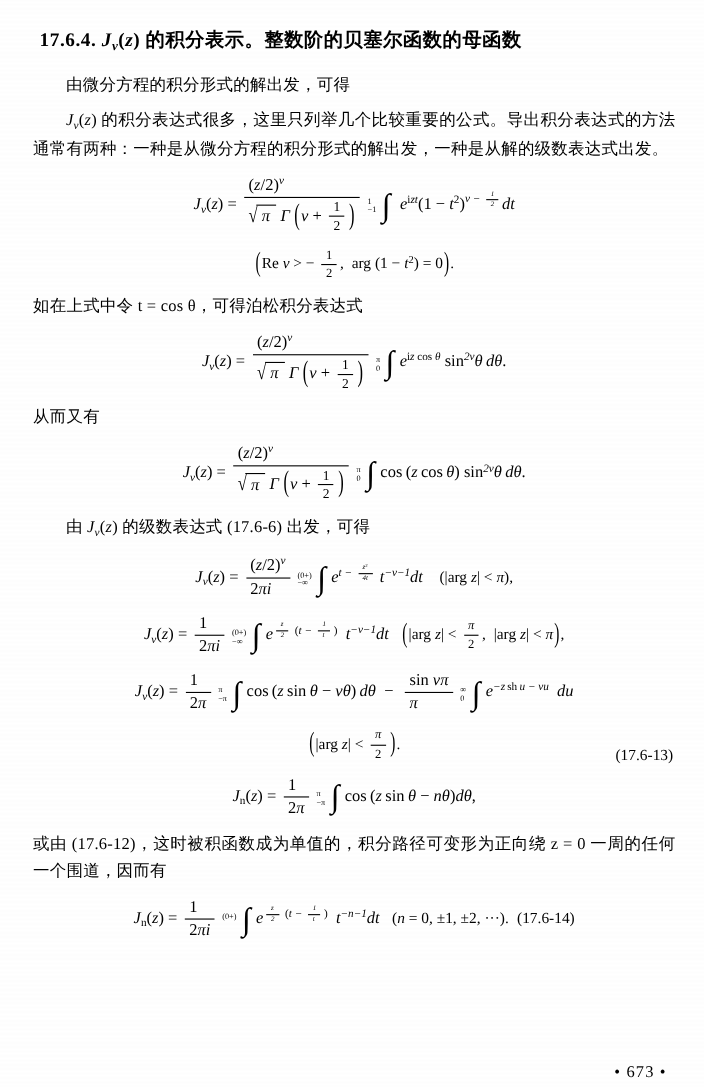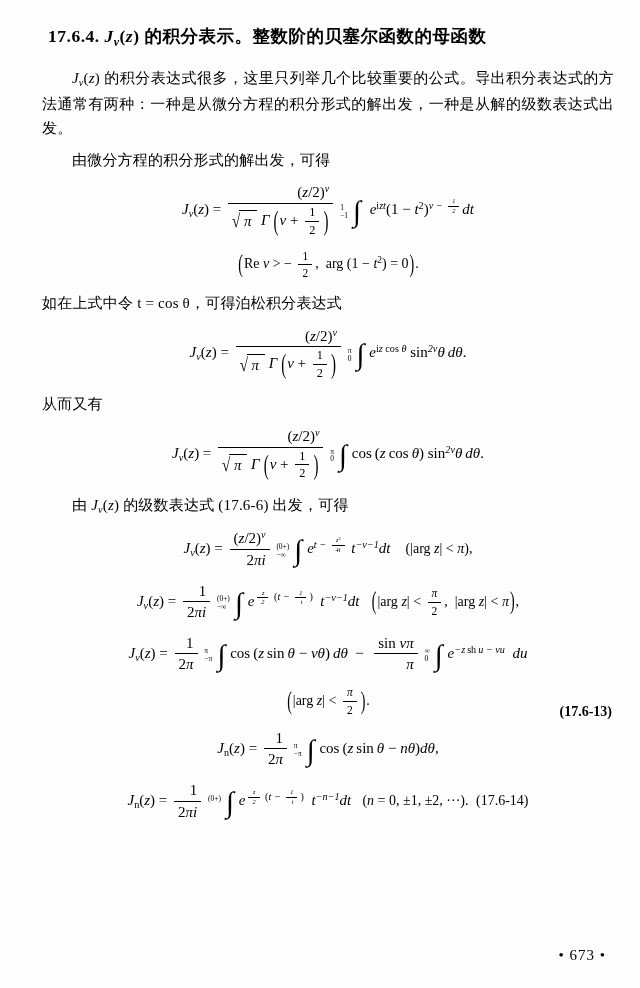--- a/index.html
+++ b/index.html
@@ -13,21 +13,21 @@
     font-family: "Liberation Serif", serif;
     color: #000000;
     position: relative;
     overflow: hidden;
   }
   .page {
     position: relative;
     width: 640px;
     height: 988px;
     box-sizing: border-box;
-    padding: 18px 26px 10px 42px;
+    padding: 18px 26px 10px 30px;
     filter: contrast(1.05);
   }
   .scan {
     
     position: absolute;
     inset: 0;
     pointer-events: none;
     background:
       repeating-linear-gradient(0deg, rgba(0,0,0,0.012) 0px, rgba(0,0,0,0) 2px, rgba(0,0,0,0.012) 4px);
     opacity: 0.8;
@@ -55,40 +55,39 @@
     text-align: center;
     margin: 10px 0 10px 0;
     font-size: 15px;
     position: relative;
   }
   .eq .tagno {
     position: absolute;
     right: 2px;
     bottom: -2px;
     font-size: 14px;
-    font-weight: bold;
   }
   .eq-tag-line {
     text-align: right;
     font-size: 14px;
     margin: 2px 6px 8px 0;
   }
 
   
   .m { font-style: italic; font-family: "Liberation Serif", serif; }
   .up { font-style: normal; }
   .sub { font-size: 0.68em; vertical-align: -0.32em; font-style: italic; }
   .sub.up { font-style: normal; }
   .sup { font-size: 0.68em; vertical-align: 0.52em; font-style: italic; }
   .sup.up { font-style: normal; }
 
   .frac {
     display: inline-block;
     vertical-align: middle;
-    text-align: right;
+    text-align: left;
     margin: 0 3px;
   }
   .frac .n { display: block; padding: 0 4px; border-bottom: 1.3px solid #000; line-height: 1.35; }
   .frac .d { display: block; padding: 0 4px; line-height: 1.4; }
   .frac.small { font-size: 0.82em; }
   .frac.tiny { font-size: 0.62em; }
 
   .intg {
     display: inline-block;
     position: relative;
@@ -124,46 +123,46 @@
   .paren-big {
     display: inline-block;
     transform: scaleY(1.8);
     font-size: 1em;
     vertical-align: middle;
     margin: 0 1px;
   }
 
   .pagenum {
     position: absolute;
-    bottom: 24px;
+    bottom: 4px;
     right: 34px;
     font-size: 15px;
     letter-spacing: 1px;
   }
   .nowrap { white-space: nowrap; }
   .cond { font-size: 14px; }
 </style>
 </head>
 <body>
 
 <div class="page">
 
   <h1 class="section-title">
     <span class="num">17.6.4.</span>
     <span class="ital">
       <span class="m">J</span><span class="sub">ν</span><span class="up">(</span><span class="m">z</span><span class="up">)</span>
     </span><span>的积分表示。整数阶的贝塞尔函数的母函数</span>
   </h1>
 
+  <p class="para indent">由微分方程的积分形式的解出发，可得</p>
+
   <p class="para indent">
     <span><span class="m">J</span><span class="sub">ν</span>(<span class="m">z</span>)</span>
     <span>的积分表达式很多，这里只列举几个比较重要的公式。导出积分表达式的方法通常有两种：一种是从微分方程的积分形式的解出发，一种是从解的级数表达式出发。</span>
   </p>
-
-  <p class="para indent">由微分方程的积分形式的解出发，可得</p>
 
   <div class="eq">
     <span class="nowrap">
       <span class="m">J</span><span class="sub">ν</span>(<span class="m">z</span>) =
       <span class="frac">
         <span class="n">(<span class="m">z</span>/2)<span class="sup">ν</span></span>
         <span class="d"><span class="radical"><span class="radsign">√</span><span class="sqrt">&nbsp;<span class="m">π</span>&nbsp;</span></span>
           <span class="m">Γ</span> <span class="paren-big">(</span><span class="m">ν</span> +
           <span class="frac small"><span class="n">1</span><span class="d">2</span></span><span class="paren-big">)</span>
         </span>
@@ -281,20 +280,21 @@
 
   <div class="eq">
     <span class="nowrap">
       <span class="m">J</span><span class="sub up">n</span>(<span class="m">z</span>) =
       <span class="frac"><span class="n">1</span><span class="d">2<span class="m">π</span></span></span>
       <span class="lim"><span class="t">π</span><span class="b">−π</span></span><span class="intg">∫</span>
       <span class="up">cos</span> (<span class="m">z</span> <span class="up">sin</span> <span class="m">θ</span> − <span class="m">nθ</span>)<span class="m">dθ</span>,
     </span>
   </div>
 
+  <p class="para">或由 (17.6-12)，这时被积函数成为单值的，积分路径可变形为正向绕 z = 0 一周的任何一个围道，因而有</p>
 
   <div class="eq">
     <span class="nowrap">
       <span class="m">J</span><span class="sub up">n</span>(<span class="m">z</span>) =
       <span class="frac"><span class="n">1</span><span class="d">2<span class="m">πi</span></span></span>
       <span class="lim"><span class="t">(0+)</span><span class="b">&nbsp;</span></span><span class="intg">∫</span>
       <span class="m">e</span><span class="sup"><span class="frac tiny"><span class="n"><span class="m">z</span></span><span class="d">2</span></span>
         <span class="up">(</span><span class="m">t</span> − <span class="frac tiny"><span class="n">1</span><span class="d"><span class="m">t</span></span></span><span class="up">)</span></span>
       &nbsp;<span class="m">t</span><span class="sup">−n−1</span><span class="m">dt</span>
       &nbsp;&nbsp;<span class="cond">(<span class="m">n</span> = 0, ±1, ±2, ···).</span>

